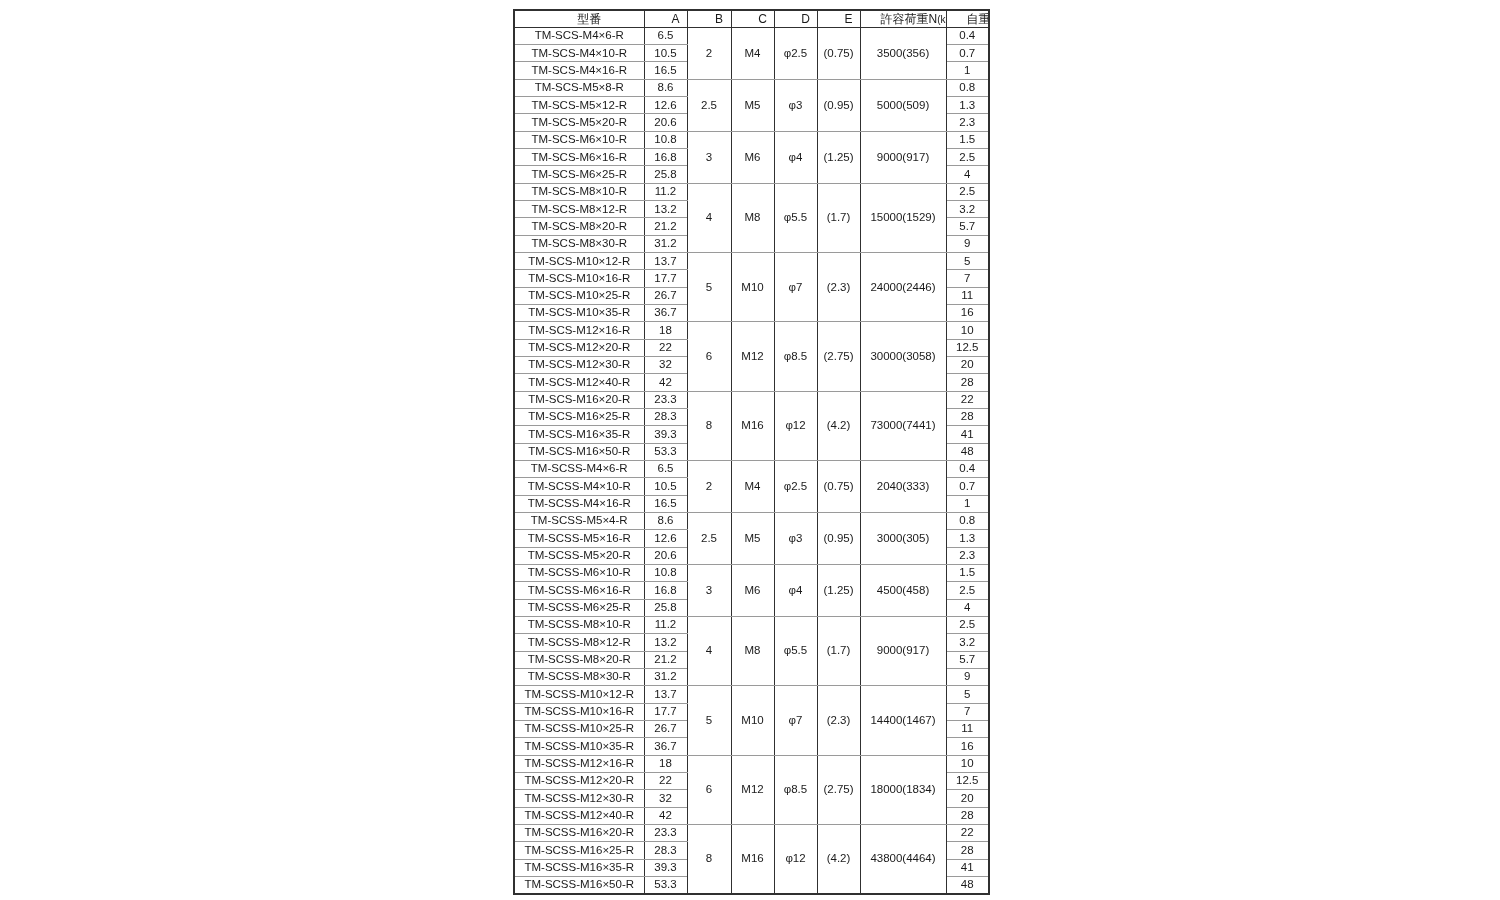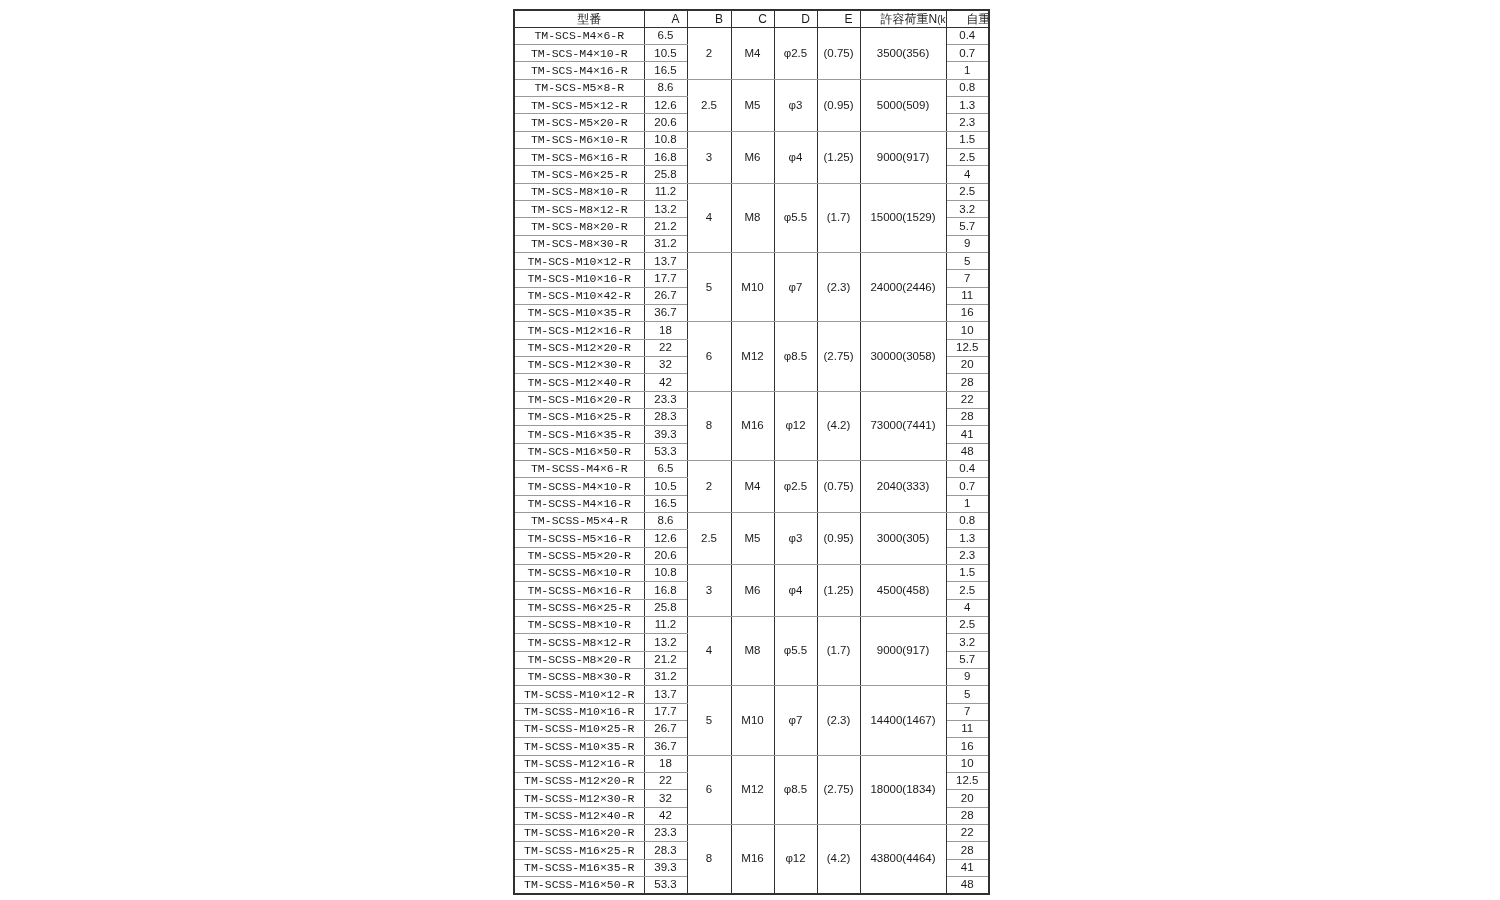--- a/index.html
+++ b/index.html
@@ -40,21 +40,21 @@
   table.spec thead th {
     font-size: 12px;
     border-bottom-color: #303030;
     font-weight: normal;
     padding-left: 20px;
   }
   table.spec thead th .unit {
     font-size: 10px;
   }
   tr.group-start td { border-top-color: #5a5a5a; }
-  td.model-cell { font-size: 11.5px; letter-spacing: 0; font-family: Liberation Mono, monospace; }
+  td.model-cell { font-size: 11.5px; letter-spacing: 0; }
 </style>
 </head>
 <body>
 
 <div class="table-wrap">
   <table class="spec">
     <colgroup>
         <col style="width: 130px;">
         <col style="width: 43px;">
         <col style="width: 44px;">
@@ -171,21 +171,21 @@
           <td rowspan="4">(2.3)</td>
           <td rowspan="4">24000(2446)</td>
           <td>5</td>
         </tr>
         <tr>
           <td class="model-cell">TM-SCS-M10×16-R</td>
           <td>17.7</td>
           <td>7</td>
         </tr>
         <tr>
-          <td class="model-cell">TM-SCS-M10×42-R</td>
+          <td class="model-cell">TM-SCS-M10×25-R</td>
           <td>26.7</td>
           <td>11</td>
         </tr>
         <tr>
           <td class="model-cell">TM-SCS-M10×35-R</td>
           <td>36.7</td>
           <td>16</td>
         </tr>
         <tr class="group-start">
           <td class="model-cell">TM-SCS-M12×16-R</td>

